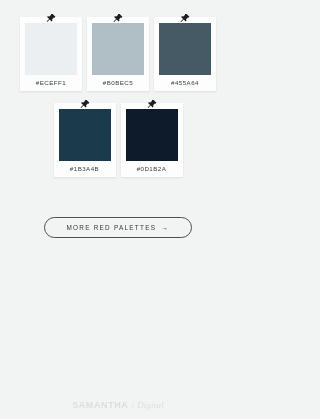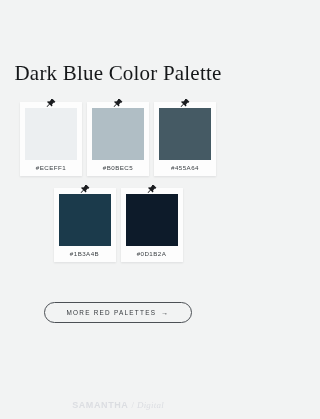--- a/index.html
+++ b/index.html
@@ -146,21 +146,20 @@
     font-size: 9px;
     color: #c9ccd4;
     letter-spacing: 0.2px;
   }
 </style>
 </head>
 <body>
 
 <div class="pin-wrap">
 
-  <div class="title">Dark Blue Color Palette</div>
 
   <div class="rows">
 
     <div class="row">
 
       <div class="card">
         <span class="pin-icon">
           <svg viewBox="0 0 16 16" width="11" height="11" aria-hidden="true">
             <path d="M10.4 1.6l4 4-1.2 1.2-1-.4-2.6 2.6.5 2.2-1.1 1.1-2.9-2.9L2.4 13l-.8-.8 3.6-3.6L2.3 5.7l1.1-1.1 2.2.5L8.2 2.5l-.4-1z" fill="#1b1d20"></path>
           </svg>

